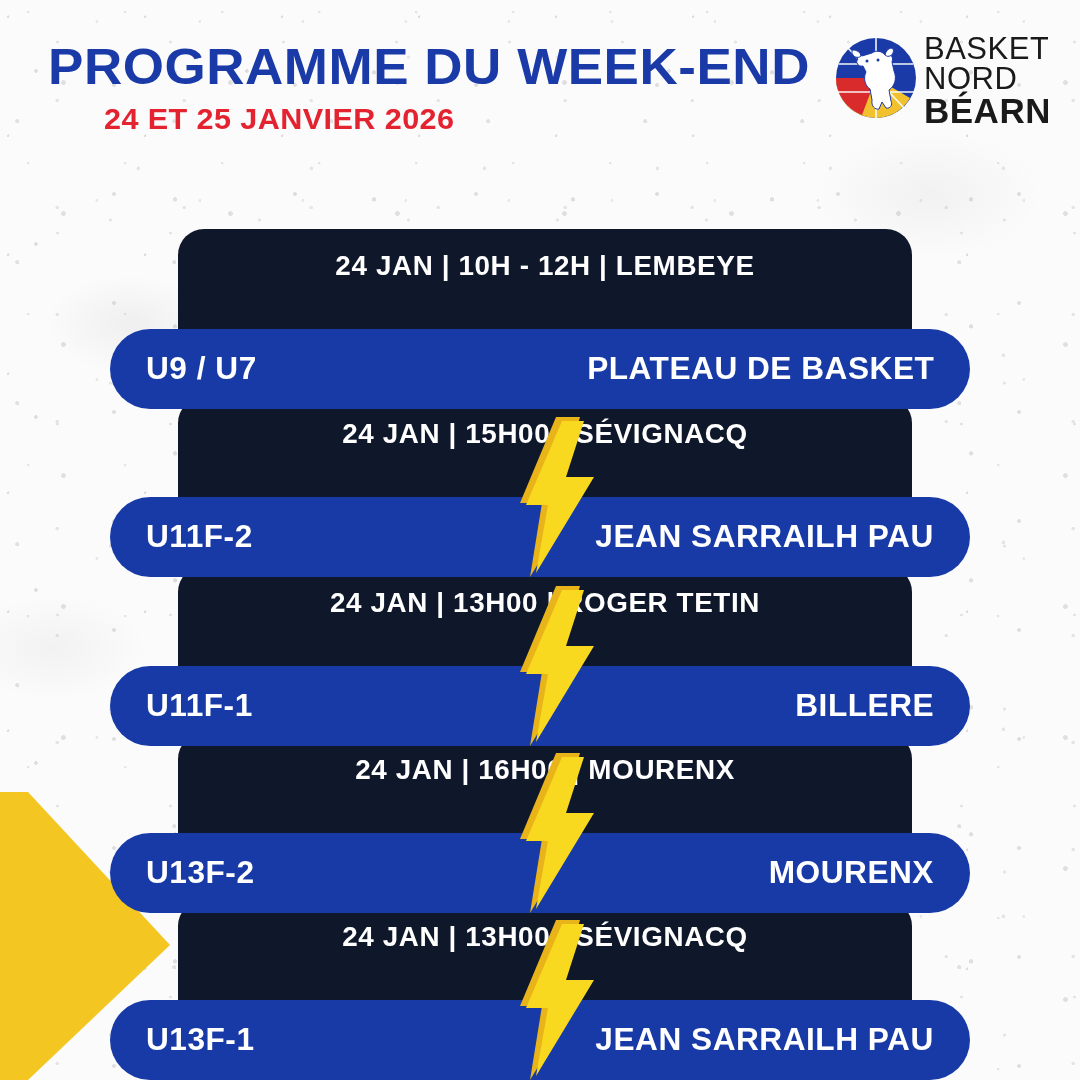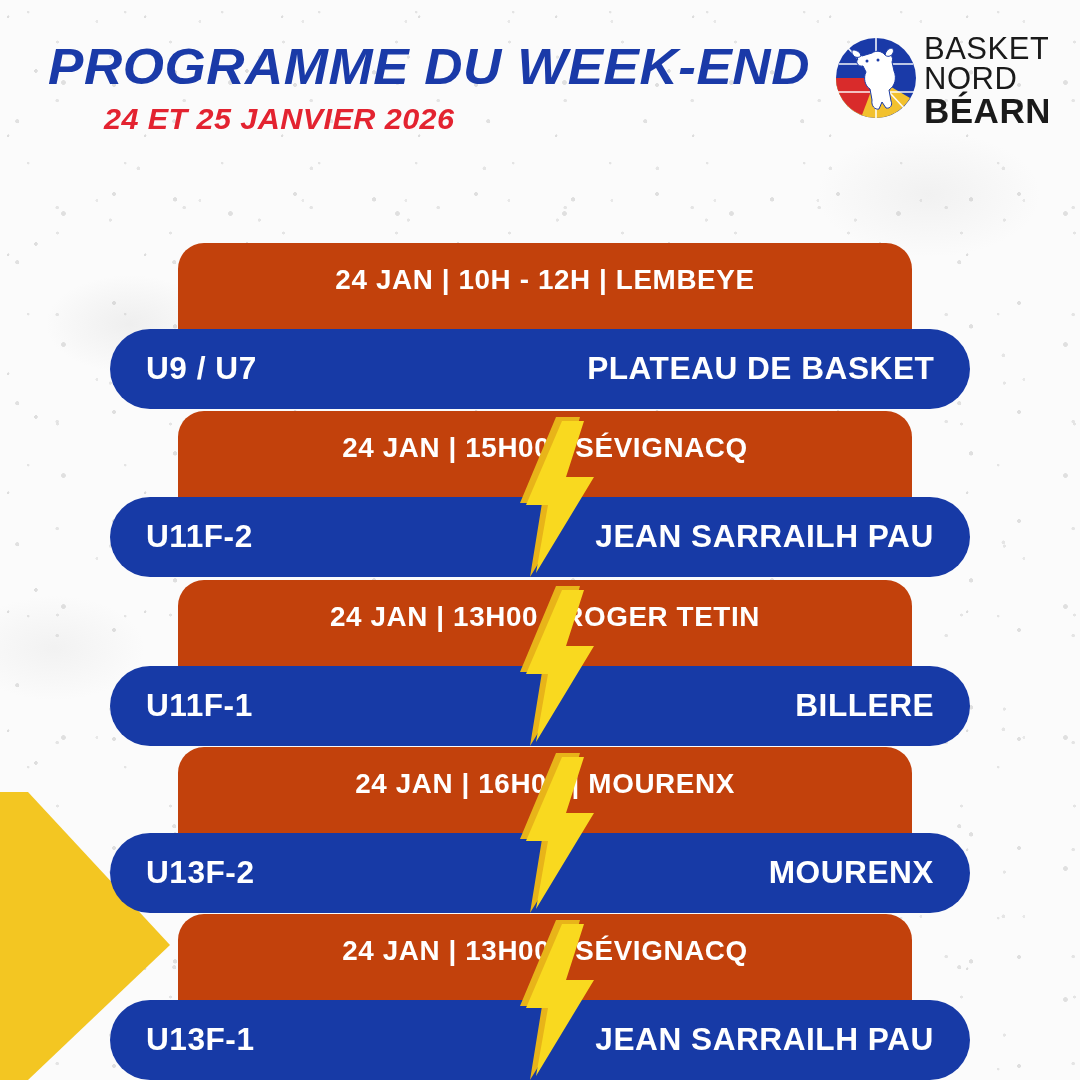--- a/index.html
+++ b/index.html
@@ -69,21 +69,20 @@
     z-index: 2;
   }
 
   
   .header {
     position: absolute;
     left: 0; top: 0;
     width: 1080px;
     height: 160px;
     z-index: 5;
-    font-style: italic;
   }
   .title {
     position: absolute;
     left: 48px;
     top: 38px;
     color: #1a3aa8;
     font-size: 50px;
     font-weight: 700;
     letter-spacing: 0.5px;
     white-space: nowrap;
@@ -121,24 +120,24 @@
   }
   .card {
     position: absolute;
     left: 0;
     width: 1080px;
   }
 
   .card-top {
     position: absolute;
     left: 178px;
-    top: 16px;
+    top: 2px;
     width: 734px;
     height: 128px;
-    background: #c2410c;
+    background: #0f172a;
     border-radius: 26px;
     box-sizing: border-box;
     z-index: 1;
   }
   .card-top-text {
     position: absolute;
     left: 0;
     top: 22px;
     width: 734px;
     text-align: center;

